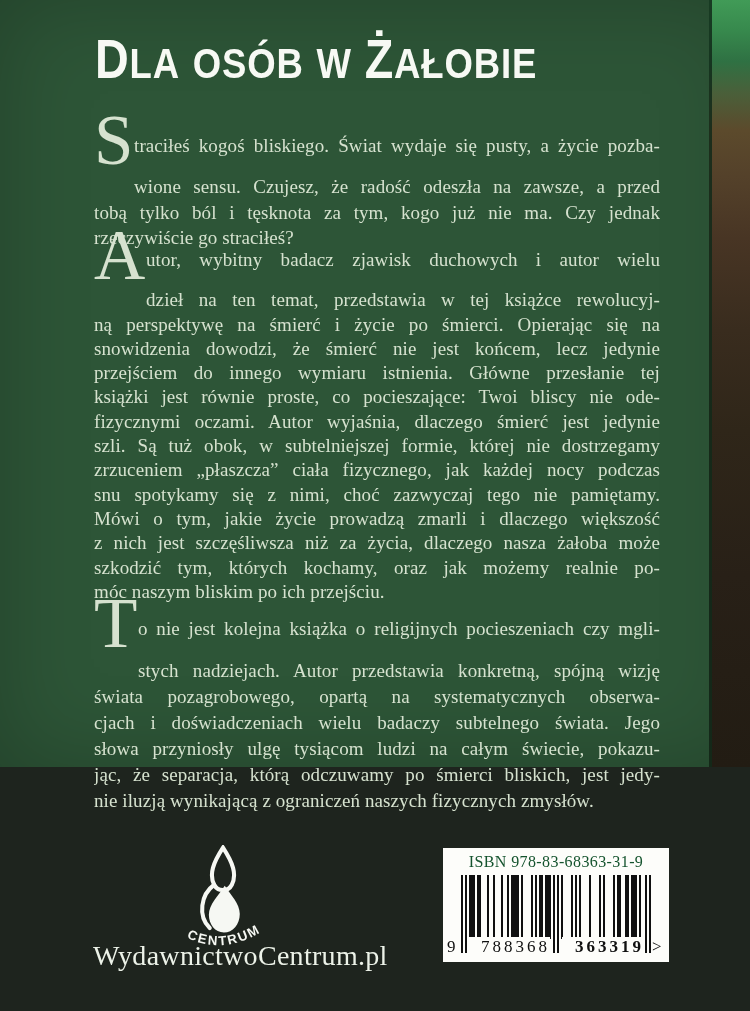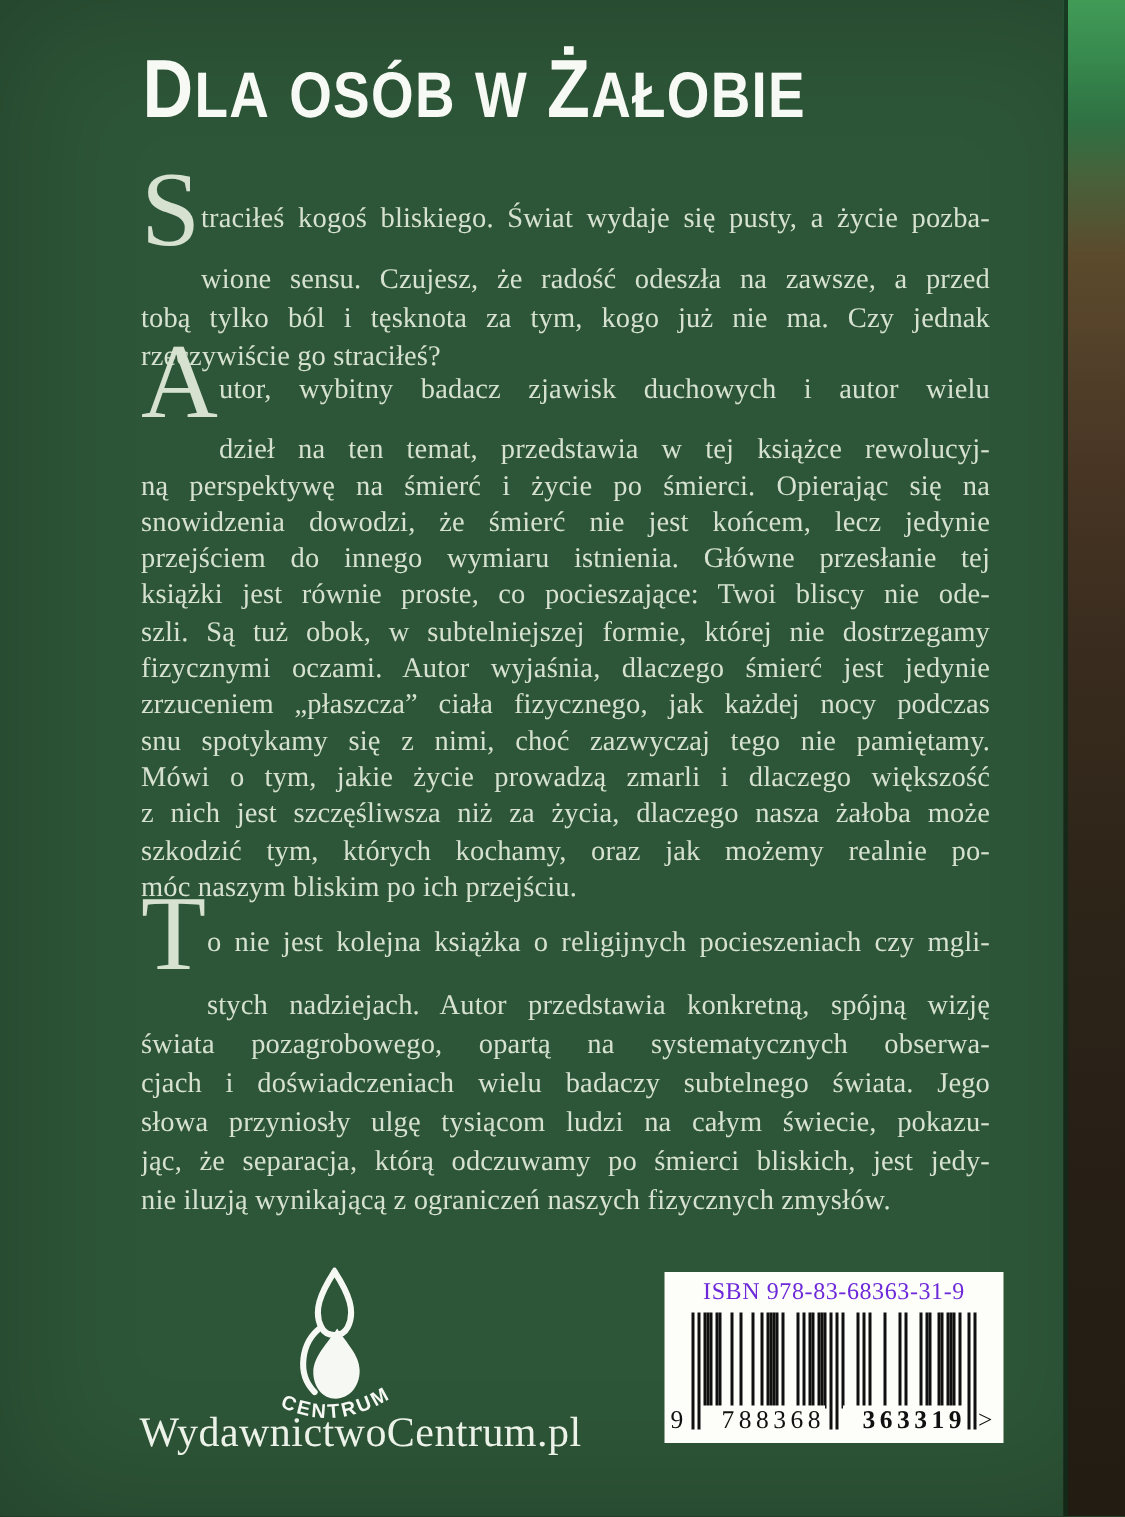--- a/index.html
+++ b/index.html
@@ -1,21 +1,21 @@
 <!DOCTYPE html>
 <html style="--bg: #2d5537; --text: #d6e2cf; --title: #f7f9f4;"><head>
 <meta charset="utf-8">
 <style>
   :root{
     --bg:#2d5537; --text:#d6e2cf; --title:#f7f9f4; --ink:#161616;
   }
   html,body{margin:0;padding:0;}
   body{width:750px;height:1011px;overflow:hidden;background:#1e241e;}
   .page{
-    position:relative;width:750px;height:1011px;
+    position:relative;width:750px;height:767px;
     background:var(--bg);
     box-shadow:inset 0 0 90px rgba(0,0,0,.22);
     font-family:"Liberation Serif", serif;
   }
   
   .photo-strip{
     position:absolute;top:0;right:0;width:38px;height:100%;
     border-left:3px solid rgba(18,42,26,.85);
     background:linear-gradient(180deg,
       #419b57 0%, #37894d 4%, #2f7143 8%, #49603a 12%,
@@ -57,21 +57,21 @@
     position:absolute;left:93px;top:940px;width:340px;
     color:#ecf2e8;font-size:28px;letter-spacing:.3px;
   }
   
   .barcode-box{
     position:absolute;left:443px;top:848px;width:226px;height:114px;
     background:#fdfdfa;color:var(--ink);
   }
   .isbn{
     margin-top:5px;text-align:center;
-    font-size:16px;letter-spacing:.4px;color:#6d28d9;
+    font-size:16px;letter-spacing:.4px;color:#14532d;
   }
   .bars{position:absolute;left:18px;top:27px;display:flex;align-items:flex-start;}
   .bars i{display:block;width:2px;height:64px;}
   .bars i.b{background:#101010;}
   .bars i.t{height:78px;}
   .digits{position:absolute;top:89px;left:0;right:0;height:22px;font-size:17px;color:#101010;}
   .digits span{position:absolute;background:#fdfdfa;}
   .d-first{left:4px;}
   .d-g1{left:25px;width:82px;text-align:right;letter-spacing:3px;}
   .d-g2{left:119px;width:82px;text-align:right;letter-spacing:3px;font-weight:bold;}
@@ -95,22 +95,22 @@
         <div class="line last">rzeczywiście go straciłeś?</div>
       </div>
       <div class="para">
         <span class="dropcap">A</span>
         <div class="line indent">utor, wybitny badacz zjawisk duchowych i autor wielu</div>
         <div class="line indent">dzieł na ten temat, przedstawia w tej książce rewolucyj-</div>
         <div class="line">ną perspektywę na śmierć i życie po śmierci. Opierając się na</div>
         <div class="line">snowidzenia dowodzi, że śmierć nie jest końcem, lecz jedynie</div>
         <div class="line">przejściem do innego wymiaru istnienia. Główne przesłanie tej</div>
         <div class="line">książki jest równie proste, co pocieszające: Twoi bliscy nie ode-</div>
+        <div class="line">fizycznymi oczami. Autor wyjaśnia, dlaczego śmierć jest jedynie</div>
         <div class="line">szli. Są tuż obok, w subtelniejszej formie, której nie dostrzegamy</div>
-        <div class="line">fizycznymi oczami. Autor wyjaśnia, dlaczego śmierć jest jedynie</div>
         <div class="line">zrzuceniem „płaszcza” ciała fizycznego, jak każdej nocy podczas</div>
         <div class="line">snu spotykamy się z nimi, choć zazwyczaj tego nie pamiętamy.</div>
         <div class="line">Mówi o tym, jakie życie prowadzą zmarli i dlaczego większość</div>
         <div class="line">z nich jest szczęśliwsza niż za życia, dlaczego nasza żałoba może</div>
         <div class="line">szkodzić tym, których kochamy, oraz jak możemy realnie po-</div>
         <div class="line last">móc naszym bliskim po ich przejściu.</div>
       </div>
       <div class="para">
         <span class="dropcap">T</span>
         <div class="line indent">o nie jest kolejna książka o religijnych pocieszeniach czy mgli-</div>

